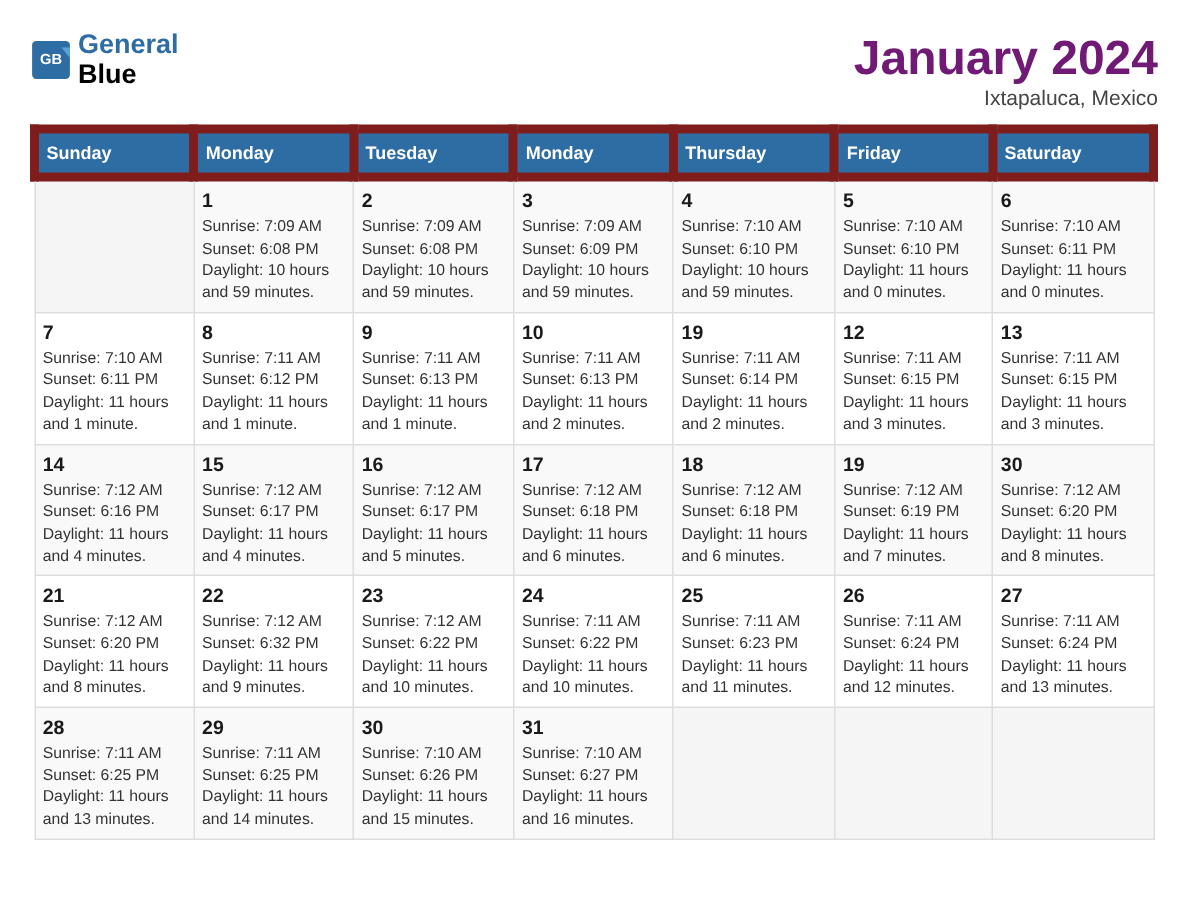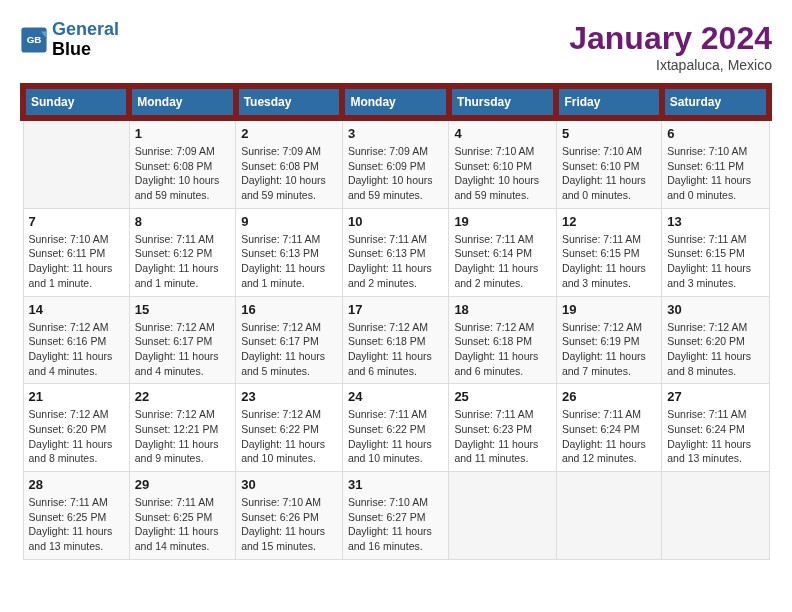--- a/index.html
+++ b/index.html
@@ -257,21 +257,21 @@
       <tr>
         <td>
           <span class="day-num">21</span>
           <div class="day-info">Sunrise: 7:12 AM
 Sunset: 6:20 PM
 Daylight: 11 hours and 8 minutes.</div>
         </td>
         <td>
           <span class="day-num">22</span>
           <div class="day-info">Sunrise: 7:12 AM
-Sunset: 12:21 PM
+Sunset: 6:32 PM
 Daylight: 11 hours and 9 minutes.</div>
         </td>
         <td>
           <span class="day-num">23</span>
           <div class="day-info">Sunrise: 7:12 AM
 Sunset: 6:22 PM
 Daylight: 11 hours and 10 minutes.</div>
         </td>
         <td>
           <span class="day-num">24</span>

